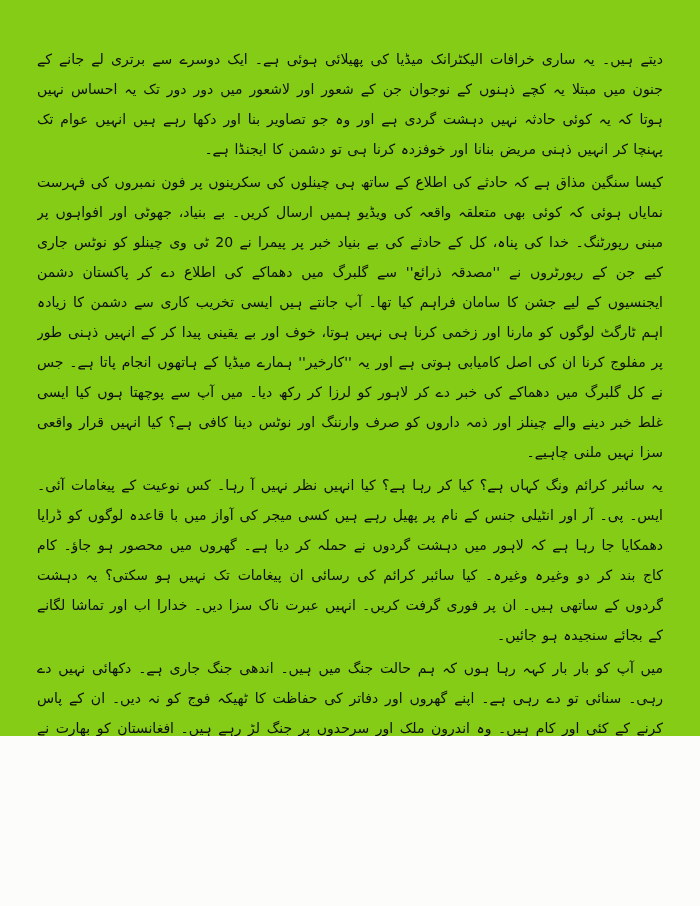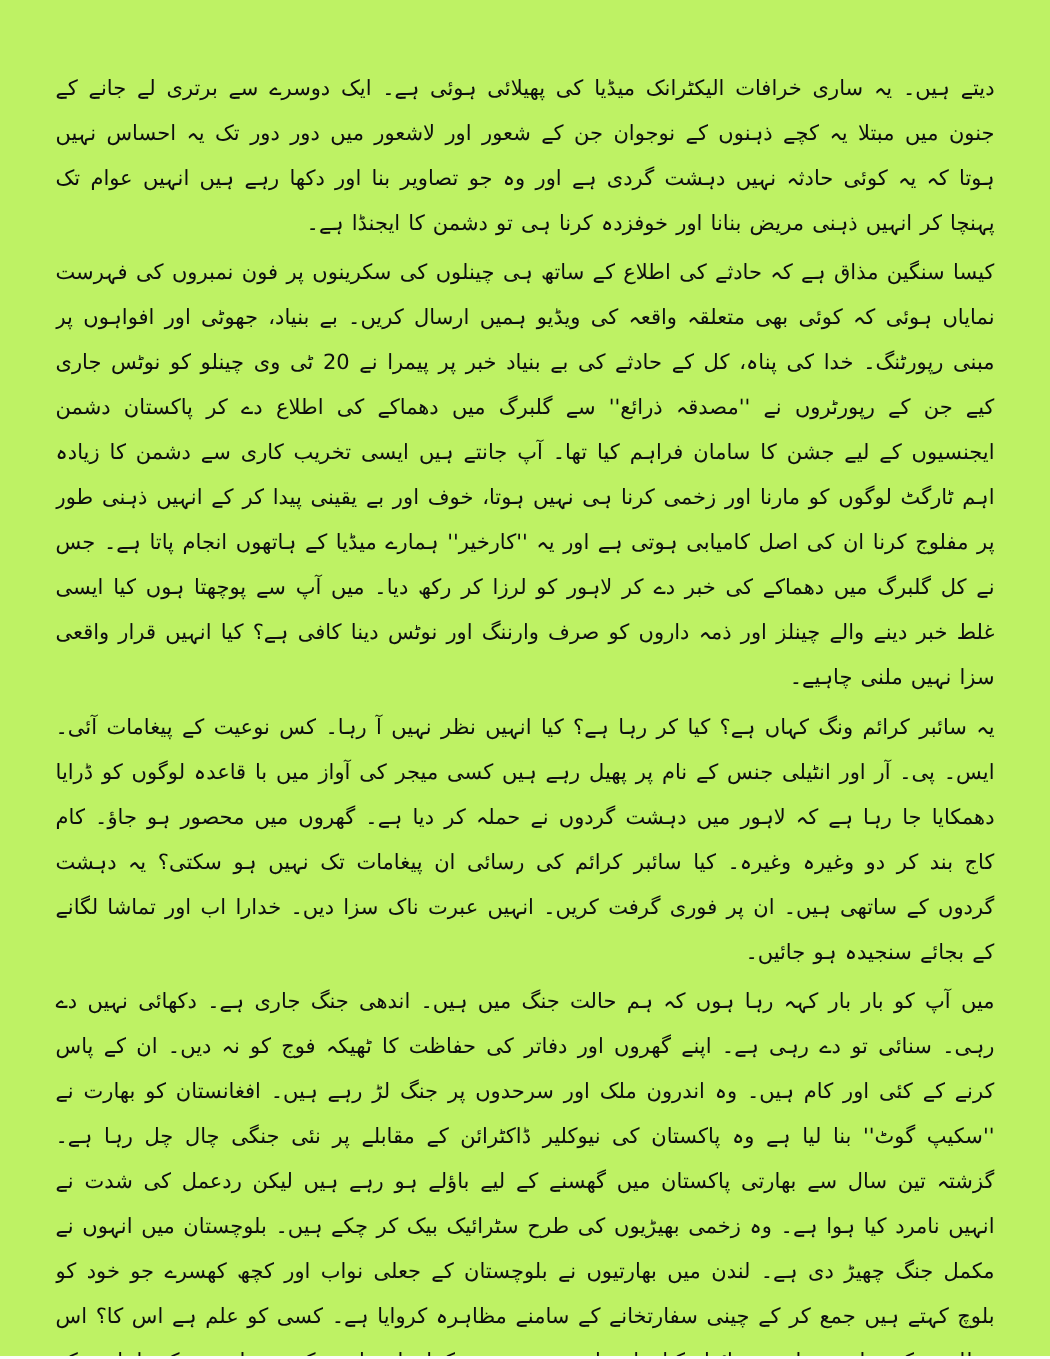--- a/index.html
+++ b/index.html
@@ -3,22 +3,22 @@
 <meta charset="utf-8">
 <style>
   html, body {
     margin: 0;
     padding: 0;
     background: #fcfcfa;
   }
   .page {
     position: relative;
     width: 700px;
-    height: 904px;
-    background: #bef264;
+    height: 736px;
+    background: #84cc16;
     overflow: hidden;
     box-sizing: border-box;
   }
   .article-column {
     position: absolute;
     top: 44px;
     right: 37px;
     left: 37px;
     bottom: 0;
     direction: rtl;

